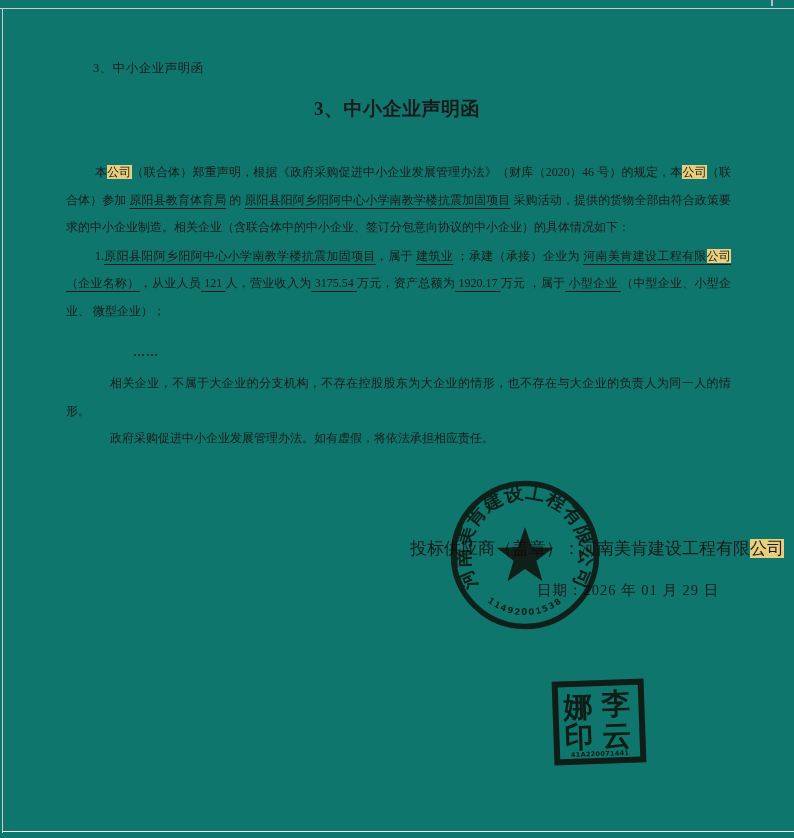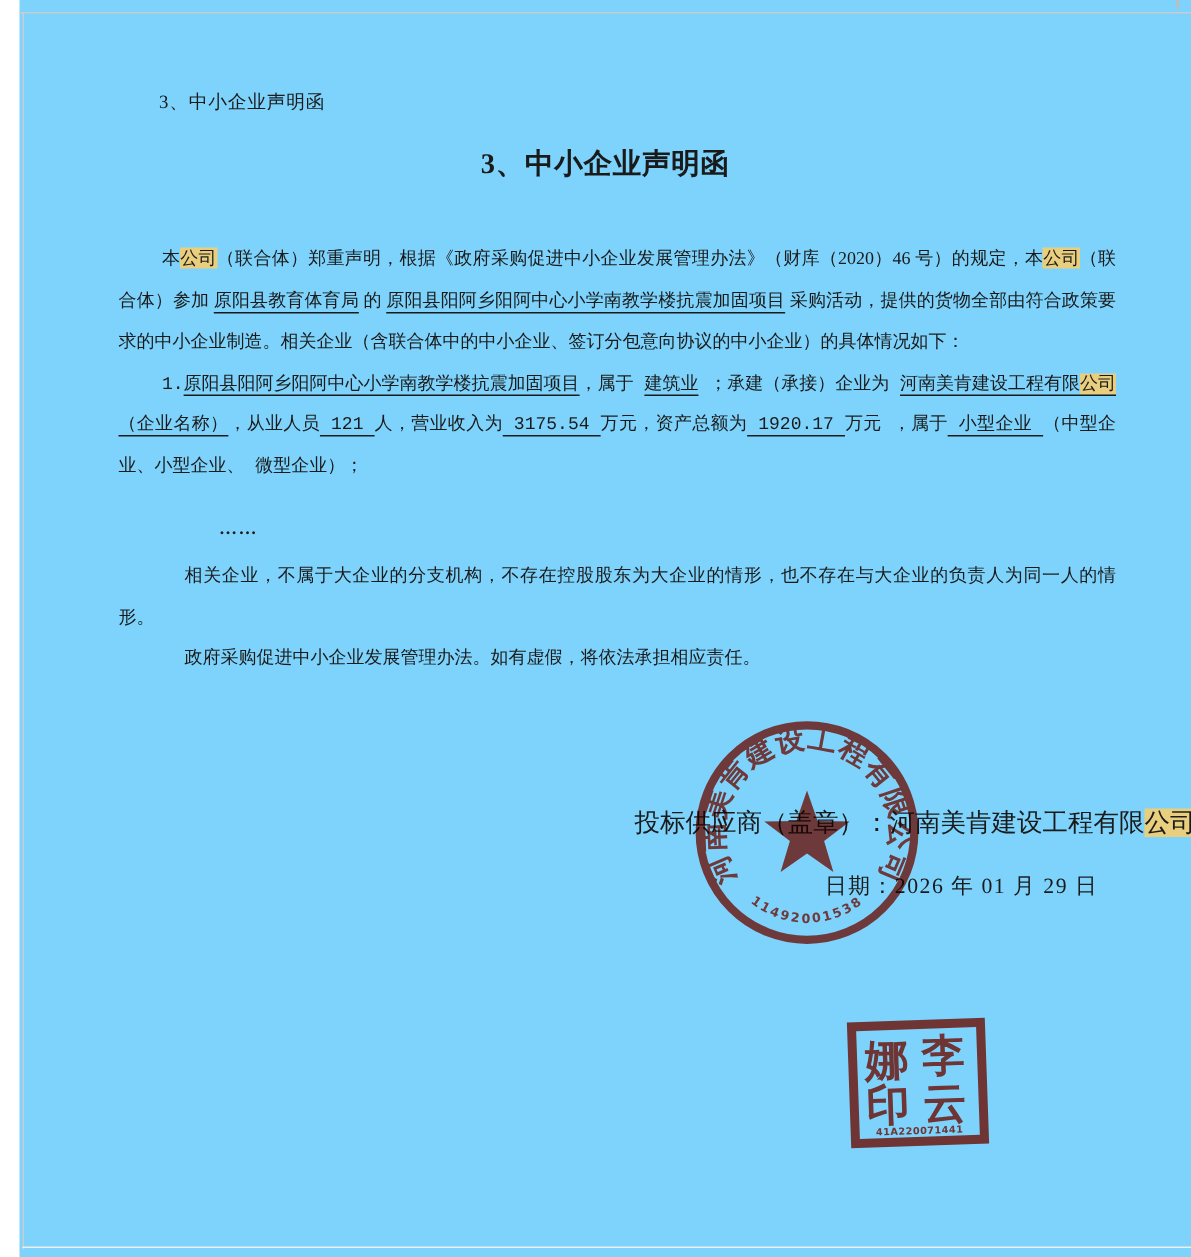--- a/index.html
+++ b/index.html
@@ -4,21 +4,21 @@
 <style>
   html, body { margin: 0; padding: 0; }
   body {
     width: 794px; height: 838px;
     background: #ffffff;
     overflow: hidden;
     font-family: "Liberation Serif", "DejaVu Serif", serif;
     color: #1a1a1a;
     position: relative;
   }
-  .page { position: absolute; inset: 0; background: #7dd3fc; margin-left: 13px; }
+  .page { position: absolute; inset: 0; background: #0f766e; }
 
   
   .edge { position: absolute; background: #c9ccd0; }
   .edge-top { top: 8px; left: 0; right: 0; height: 1px; }
   .edge-left { top: 8px; left: 2px; bottom: 5px; width: 1px; }
   .edge-bottom { bottom: 6px; left: 2px; right: 0; height: 1px; background: #edeff0; }
   .edge-tick { top: 0; left: 771px; width: 2px; height: 6px; background: #b9bec2; }
 
   .outline-heading {
     position: absolute; left: 93px; top: 60px;
@@ -31,21 +31,21 @@
   }
 
   .body-text {
     position: absolute; left: 66px; top: 159px; width: 665px;
     font-size: 12px; line-height: 27.6px;
     text-align: justify;
   }
   .body-text p { margin: 0; }
   .indent-2 { text-indent: 29px; }
   .indent-3 { text-indent: 44px; }
-  .para-enterprise { margin-top: 1px !important; font-family: Liberation Mono, monospace; }
+  .para-enterprise { margin-top: 1px !important; }
   .ellipsis-line { margin-top: 13px !important; text-indent: 67px; font-weight: bold; letter-spacing: 1px; }
   .para-no-affiliation { margin-top: 4px !important; }
 
   .hl { background: #e9cf7d; }
   .ul { text-decoration: underline; text-decoration-thickness: 1px; text-underline-offset: 3.5px; }
 
   .sign-line {
     position: absolute; left: 410px; top: 537px;
     font-size: 17px; white-space: nowrap;
   }

